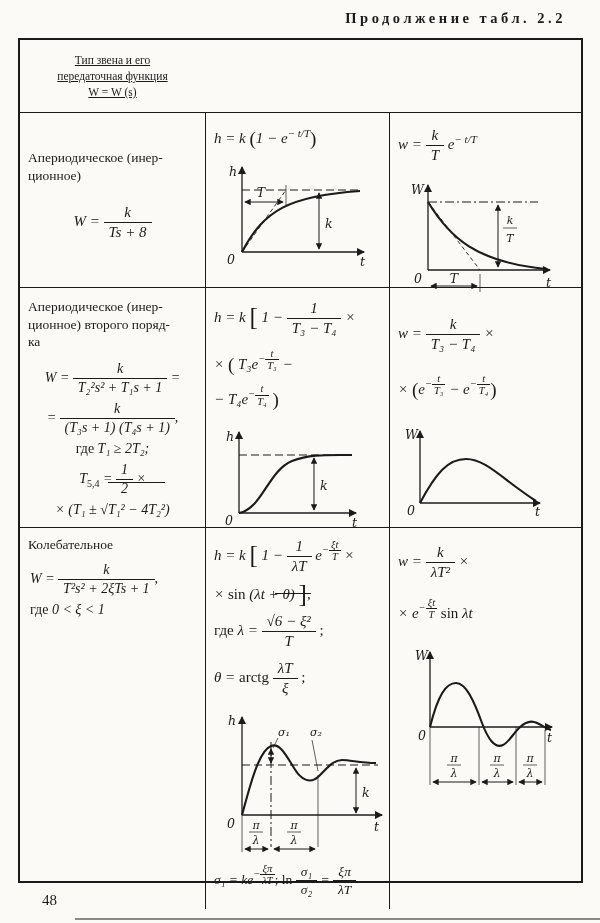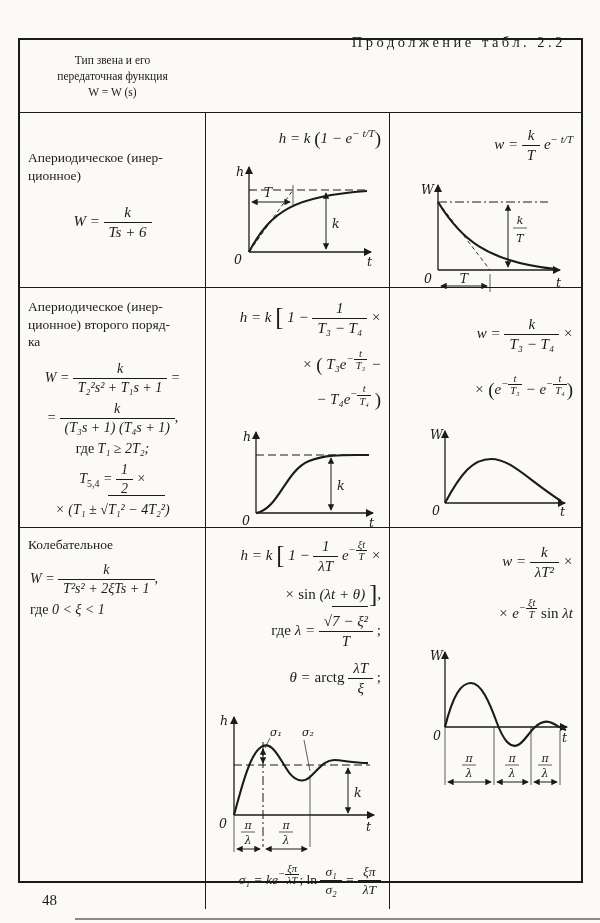--- a/index.html
+++ b/index.html
@@ -1,49 +1,49 @@
 <!DOCTYPE html>
 <html><head>
 <meta charset="utf-8">
 <style>
   html,body { margin:0; padding:0; background:#e8e6e0; }
   .page { position:relative; width:600px; height:923px; background:#fbfaf6; overflow:hidden;
           font-family:"Liberation Serif","DejaVu Serif",serif; color:#1b1b1b; }
-  .hdr { position:absolute; top:10px; right:34px; font-size:14.5px; font-weight:normal; letter-spacing:3.5px; white-space:nowrap;margin-top:24px; }
+  .hdr { position:absolute; top:10px; right:34px; font-size:14.5px; font-weight:bold; letter-spacing:3.5px; white-space:nowrap; }
   .pagenum { position:absolute; left:42px; bottom:14px; font-size:15px;margin-top:34px; }
   .edge { position:absolute; left:75px; right:0; bottom:3px; height:2px; background:#8a8a86; }
 
   .tbl { position:absolute; left:18px; top:38px; width:565px; height:845px; box-sizing:border-box;
          border:2px solid #1b1b1b; display:grid; grid-template-rows:72px 175px 240px auto; }
   .trow { display:grid; grid-template-columns:185px 184px auto; border-top:1.7px solid #1b1b1b; min-height:0; }
-  .trow.first { border-top:none; }
+  .trow.first { border-top:none;text-decoration:underline; }
   .cell { border-left:1.6px solid #1b1b1b; box-sizing:border-box; padding:6px 8px; min-width:0; position:relative; }
   .cell.c1 { border-left:none; }
   .headcell { display:flex; align-items:center; justify-content:center; text-align:center;
               font-size:11.5px; line-height:1.4; padding:2px 4px; }
   .headcell span { white-space:pre-line; }
-  .ccol { display:flex; flex-direction:column; align-items:flex-end; }
+  .ccol { display:flex; flex-direction:column; align-items:flex-start; }
 
   .name { font-size:13.5px; line-height:1.3; white-space:pre-line; }
   .fm { font-style:italic; font-size:15px; white-space:nowrap; }
   .fm .up, .up { font-style:normal; }
   .fline { text-align:center; margin:5px 0; }
   .sm { font-size:13.5px; }
 
   .frac { display:inline-block; vertical-align:middle; text-align:center; }
   .frac > .fn { display:block; border-bottom:1.3px solid #1b1b1b; padding:0 5px 1px; line-height:1.15; }
   .frac > .fd { display:block; padding:1px 5px 0; line-height:1.15; }
 
   .sup { font-size:11px; vertical-align:6px; font-style:italic; }
   .supf { display:inline-block; vertical-align:7px; font-size:10.5px; white-space:nowrap; }
   .mf { display:inline-block; text-align:center; vertical-align:middle; }
   .mf > .fn { display:block; border-bottom:1px solid #1b1b1b; line-height:1.1; padding:0 2px; }
   .mf > .fd { display:block; line-height:1.1; padding:0 2px; }
 
-  .rad { border-top:1.4px solid #1b1b1b; padding-top:6px; }
+  .rad { border-top:1.4px solid #1b1b1b; padding-top:19px; }
   .bk { font-size:25px; font-style:normal; vertical-align:-3px; line-height:0; }
   .pr { font-size:19px; font-style:normal; vertical-align:-2px; line-height:0; }
 
   .g { display:block; }
   .g line, .g path.ln { stroke:#1b1b1b; fill:none; }
   .ax { stroke-width:1.3px; }
   .cv { stroke-width:2.1px; }
   .ds { stroke-dasharray:8 4; stroke-width:1.1px; }
   .dd { stroke-dasharray:9 3 2 3; stroke-width:1px; }
   .tg { stroke-dasharray:4 3; stroke-width:0.9px; }
@@ -76,21 +76,21 @@
 W = W (s)</span>
         </div>
     </div>
 
     <div class="trow">
       <div class="cell c1" style="padding-top:36px">
         <div class="name">Апериодическое (инер-
 ционное)</div>
         <div class="fline fm" style="margin-top:20px">
           <span>W =</span>
-          <span class="frac"><span class="fn">k</span><span class="fd">Ts + 6</span></span>
+          <span class="frac"><span class="fn">k</span><span class="fd">Ts + 8</span></span>
         </div>
       </div>
       <div class="cell ccol">
         <div class="fline fm" style="margin-top:8px">
           <span>h = k</span>
           <span class="pr">(</span><span>1 − e</span><span class="sup">− t/T</span><span class="pr">)</span>
         </div>
         <svg class="g" width="160" height="116" viewBox="0 0 160 116">
           <line class="ax" x1="28" y1="100" x2="28" y2="15" marker-end="url(#ar)"></line>
           <line class="ax" x1="28" y1="100" x2="150" y2="100" marker-end="url(#ar)"></line>
@@ -237,21 +237,21 @@
         </div>
         <div class="fline fm">
           <span>×</span>
           <span class="up">sin</span>
           <span>(λt + θ)</span>
           <span class="bk">]</span><span>,</span>
         </div>
         <div class="fline fm">
           <span class="up">где</span>
           <span>λ =</span>
-          <span class="frac"><span class="fn"><span class="up">√</span><span class="rad">7 − ξ²</span></span><span class="fd">T</span></span>
+          <span class="frac"><span class="fn"><span class="up">√</span><span class="rad">6 − ξ²</span></span><span class="fd">T</span></span>
           <span class="up">;</span>
         </div>
         <div class="fline fm">
           <span>θ =</span>
           <span class="up">arctg</span>
           <span class="frac"><span class="fn">λT</span><span class="fd">ξ</span></span>
           <span class="up">;</span>
         </div>
         <svg class="g" width="175" height="150" viewBox="0 0 175 150" style="margin-top:4px">
           <line class="ax" x1="28" y1="108" x2="28" y2="10" marker-end="url(#ar)"></line>

